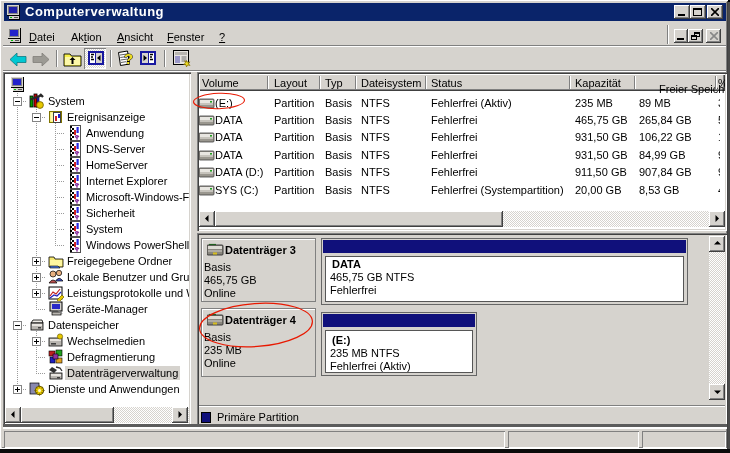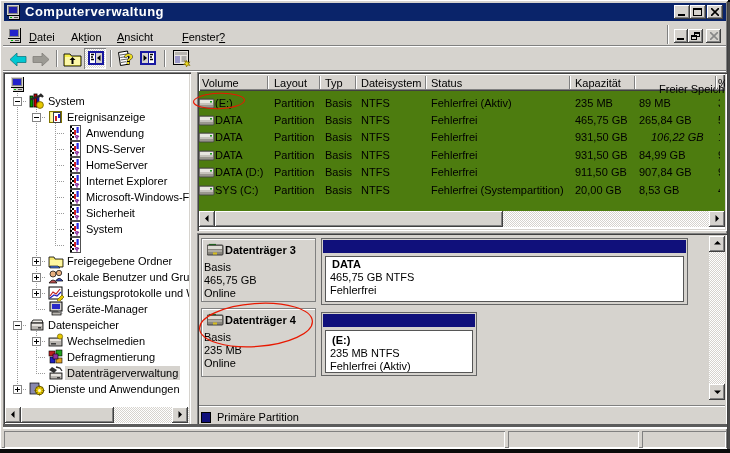--- a/index.html
+++ b/index.html
@@ -54,21 +54,21 @@
       <rect x="3" y="2" width="8" height="6" fill="#2222cc"></rect>
       <rect x="3" y="11" width="11" height="4" fill="#000"></rect>
       <rect x="3" y="11" width="10" height="3" fill="#d6d3ce"></rect>
       <rect x="4" y="12" width="2" height="1" fill="#00c000"></rect>
       <rect x="8" y="12" width="4" height="1" fill="#555"></rect>
     </svg>
   </div>
 <div class="a txt" style="left:29px;top:31px;"><u>D</u>atei</div>
 <div class="a txt" style="left:71px;top:31px;">Ak<u>t</u>ion</div>
 <div class="a txt" style="left:117px;top:31px;"><u>A</u>nsicht</div>
-<div class="a txt" style="left:182px;top:31px;"><u>F</u>enster</div>
+<div class="a txt" style="left:167px;top:31px;"><u>F</u>enster</div>
 <div class="a txt" style="left:219px;top:31px;"><u>?</u></div>
 <div class="a" style="left:667px;top:25px;width:1px;height:19px;background:#808080;"></div>
 <div class="a" style="left:668px;top:25px;width:1px;height:19px;background:#fff;"></div>
 
 <div class="a btn" style="left:674px;top:29px;width:14px;height:14px;"></div>
 <div class="a" style="left:677px;top:38px;width:7px;height:2px;background:#000;"></div>
 <div class="a btn" style="left:688px;top:29px;width:15px;height:14px;"></div>
 <div class="a" style="left:694px;top:32px;width:6px;height:5px;border:1px solid #000;border-top:2px solid #000;box-sizing:border-box;background:#d6d3ce;"></div>
 <div class="a" style="left:691px;top:35px;width:6px;height:5px;border:1px solid #000;border-top:2px solid #000;box-sizing:border-box;background:#d6d3ce;"></div>
 <div class="a btn" style="left:706px;top:29px;width:15px;height:14px;"></div>
@@ -269,20 +269,21 @@
       <svg width="16" height="16" style="display:block">
         <rect x="3.5" y="0.5" width="10" height="15" fill="#fff" stroke="#505050"></rect>
         <path d="M4 1 v14" stroke="#000" stroke-width="2" stroke-dasharray="2 2"></path>
         <path d="M6 1 v14" stroke="#000" stroke-width="2" stroke-dasharray="2 2" stroke-dashoffset="2"></path>
         <rect x="9.5" y="2" width="2.2" height="6" fill="#2828e0"></rect>
         <rect x="7" y="5" width="2" height="5" fill="#d02020"></rect>
         <path d="M8 11.5 q2 -1.8 3.5 0 q-1.8 1.8 -3.5 0" fill="none" stroke="#8830a0" stroke-width="1.2"></path>
         <circle cx="10" cy="13.8" r="0.9" fill="#8830a0"></circle>
       </svg>
     </div>
+    <div style="position:absolute;left:79px;top:164px;height:14px;line-height:14px;padding:0 2px;white-space:nowrap;">Windows PowerShell</div>
     <div style="position:absolute;left:31px;top:187px;width:10px;height:1px;background-image:linear-gradient(90deg,#9a9a9a 50%,transparent 0);background-size:2px 1px;"></div>
     <div style="position:absolute;left:26.5px;top:182.5px;width:9px;height:9px;background:#fff;border:1px solid #848484;box-sizing:border-box;"></div>
     <div style="position:absolute;left:28.5px;top:186.5px;width:5px;height:1px;background:#000;"></div>
     <div style="position:absolute;left:30.5px;top:184.5px;width:1px;height:5px;background:#000;"></div>
     <div style="position:absolute;left:43px;top:179px;width:16px;height:16px;">
       <svg width="16" height="16" style="display:block">
         <path d="M1 4 h5 l1 2 h8 v8 H1 z" fill="#f5e76e" stroke="#000" stroke-width="0.8"></path>
         <rect x="2" y="7" width="12" height="6" fill="#fdf6a0"></rect>
         <path d="M2 13 h8 l2 2 H2 z" fill="#4a78e0" stroke="#000" stroke-width="0.6"></path>
       </svg>
@@ -399,21 +400,21 @@
     <div class="btn" style="position:absolute;left:167px;top:0px;width:16px;height:16px;">
       <div style="position:absolute;left:4px;top:3px;">
         <svg width="8" height="9" style="display:block">
           <path d="M2.5 1 L2.5 8 L6 4.5 Z" fill="#000"></path>
         </svg>
       </div>
     </div>
   </div>
 
 <div class="a well" style="left:197px;top:72px;width:530px;height:159px;background:#fff;"></div>
-<div class="a" id="vlist" style="left:199px;top:74px;width:526px;height:137px;overflow:hidden;background:#4d7c0f;">
+<div class="a" id="vlist" style="left:199px;top:74px;width:526px;height:137px;overflow:hidden;background:#ffffff;">
     <div class="hdrbtn" style="position:absolute;left:0;top:0;width:526px;height:17px;"></div>
     <div style="position:absolute;left:3px;top:3px;white-space:nowrap;">Volume</div>
     <div style="position:absolute;left:68px;top:2px;width:1px;height:13px;background:#808080;"></div>
     <div style="position:absolute;left:69px;top:2px;width:1px;height:13px;background:#fff;"></div>
     <div style="position:absolute;left:75px;top:3px;white-space:nowrap;text-align:right;">Layout</div>
     <div style="position:absolute;left:120px;top:2px;width:1px;height:13px;background:#808080;"></div>
     <div style="position:absolute;left:121px;top:2px;width:1px;height:13px;background:#fff;"></div>
     <div style="position:absolute;left:126px;top:3px;white-space:nowrap;">Typ</div>
     <div style="position:absolute;left:156px;top:2px;width:1px;height:13px;background:#808080;"></div>
     <div style="position:absolute;left:157px;top:2px;width:1px;height:13px;background:#fff;"></div>
@@ -472,21 +473,21 @@
         <rect x="11" y="3" width="2" height="1.6" fill="#20a020"></rect>
         <rect x="0" y="1" width="15" height="9" rx="1" fill="none" stroke="#404040" stroke-width="0.8"></rect>
       </svg>
     </div>
     <div style="position:absolute;left:16px;top:57.3px;white-space:nowrap;">DATA</div>
     <div style="position:absolute;left:75px;top:57.3px;white-space:nowrap;">Partition</div>
     <div style="position:absolute;left:126px;top:57.3px;white-space:nowrap;">Basis</div>
     <div style="position:absolute;left:162px;top:57.3px;white-space:nowrap;">NTFS</div>
     <div style="position:absolute;left:232px;top:57.3px;white-space:nowrap;">Fehlerfrei</div>
     <div style="position:absolute;left:376px;top:57.3px;white-space:nowrap;">931,50 GB</div>
-    <div style="position:absolute;left:452px;top:57.3px;white-space:nowrap;font-style:italic;">106,22 GB</div>
+    <div style="position:absolute;left:440px;top:57.3px;white-space:nowrap;">106,22 GB</div>
     <div style="position:absolute;left:519px;top:57.3px;white-space:nowrap;width:2px;overflow:hidden;">1</div>
     <div style="position:absolute;left:0px;top:75.69999999999999px;">
       <svg width="16" height="11" style="display:block">
         <rect x="0" y="1" width="15" height="9" rx="1" fill="#9a978f"></rect>
         <rect x="1" y="2" width="13" height="3" fill="#e8e6e1"></rect>
         <rect x="1" y="5" width="13" height="2" fill="#c6c3bc"></rect>
         <rect x="11" y="3" width="2" height="1.6" fill="#20a020"></rect>
         <rect x="0" y="1" width="15" height="9" rx="1" fill="none" stroke="#404040" stroke-width="0.8"></rect>
       </svg>
     </div>

